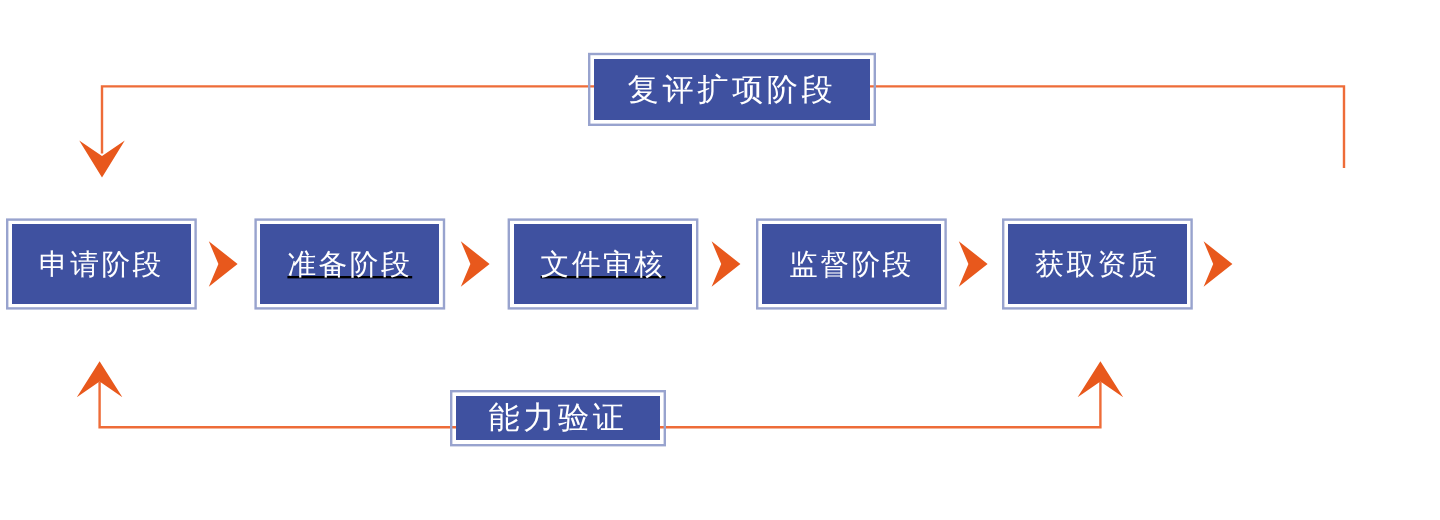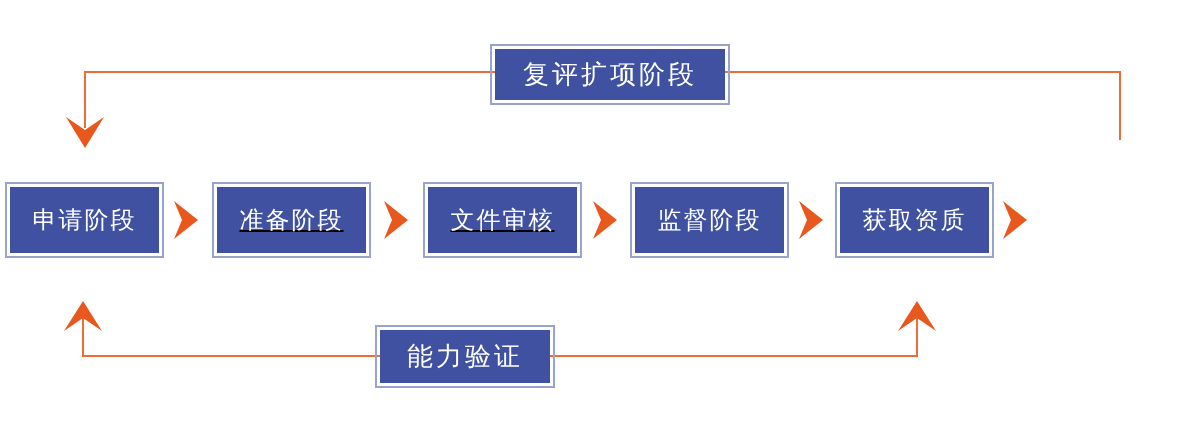--- a/index.html
+++ b/index.html
@@ -81,17 +81,17 @@
   <div class="stage-box" style="left:423px;text-decoration:underline;">
     <span class="box-label">文件审核</span>
   </div>
   <div class="stage-box" style="left:630px;">
     <span class="box-label">监督阶段</span>
   </div>
   <div class="stage-box" style="left:835px;">
     <span class="box-label">获取资质</span>
   </div>
 
-  <div class="loop-box" style="left:375px; top:325px; width:180px; height:63px;">
+  <div class="loop-box" style="left:375px; top:325px; width:180px; height:47px;">
     <span class="box-label">能力验证</span>
   </div>
 
 </div>
 
 </body></html>

